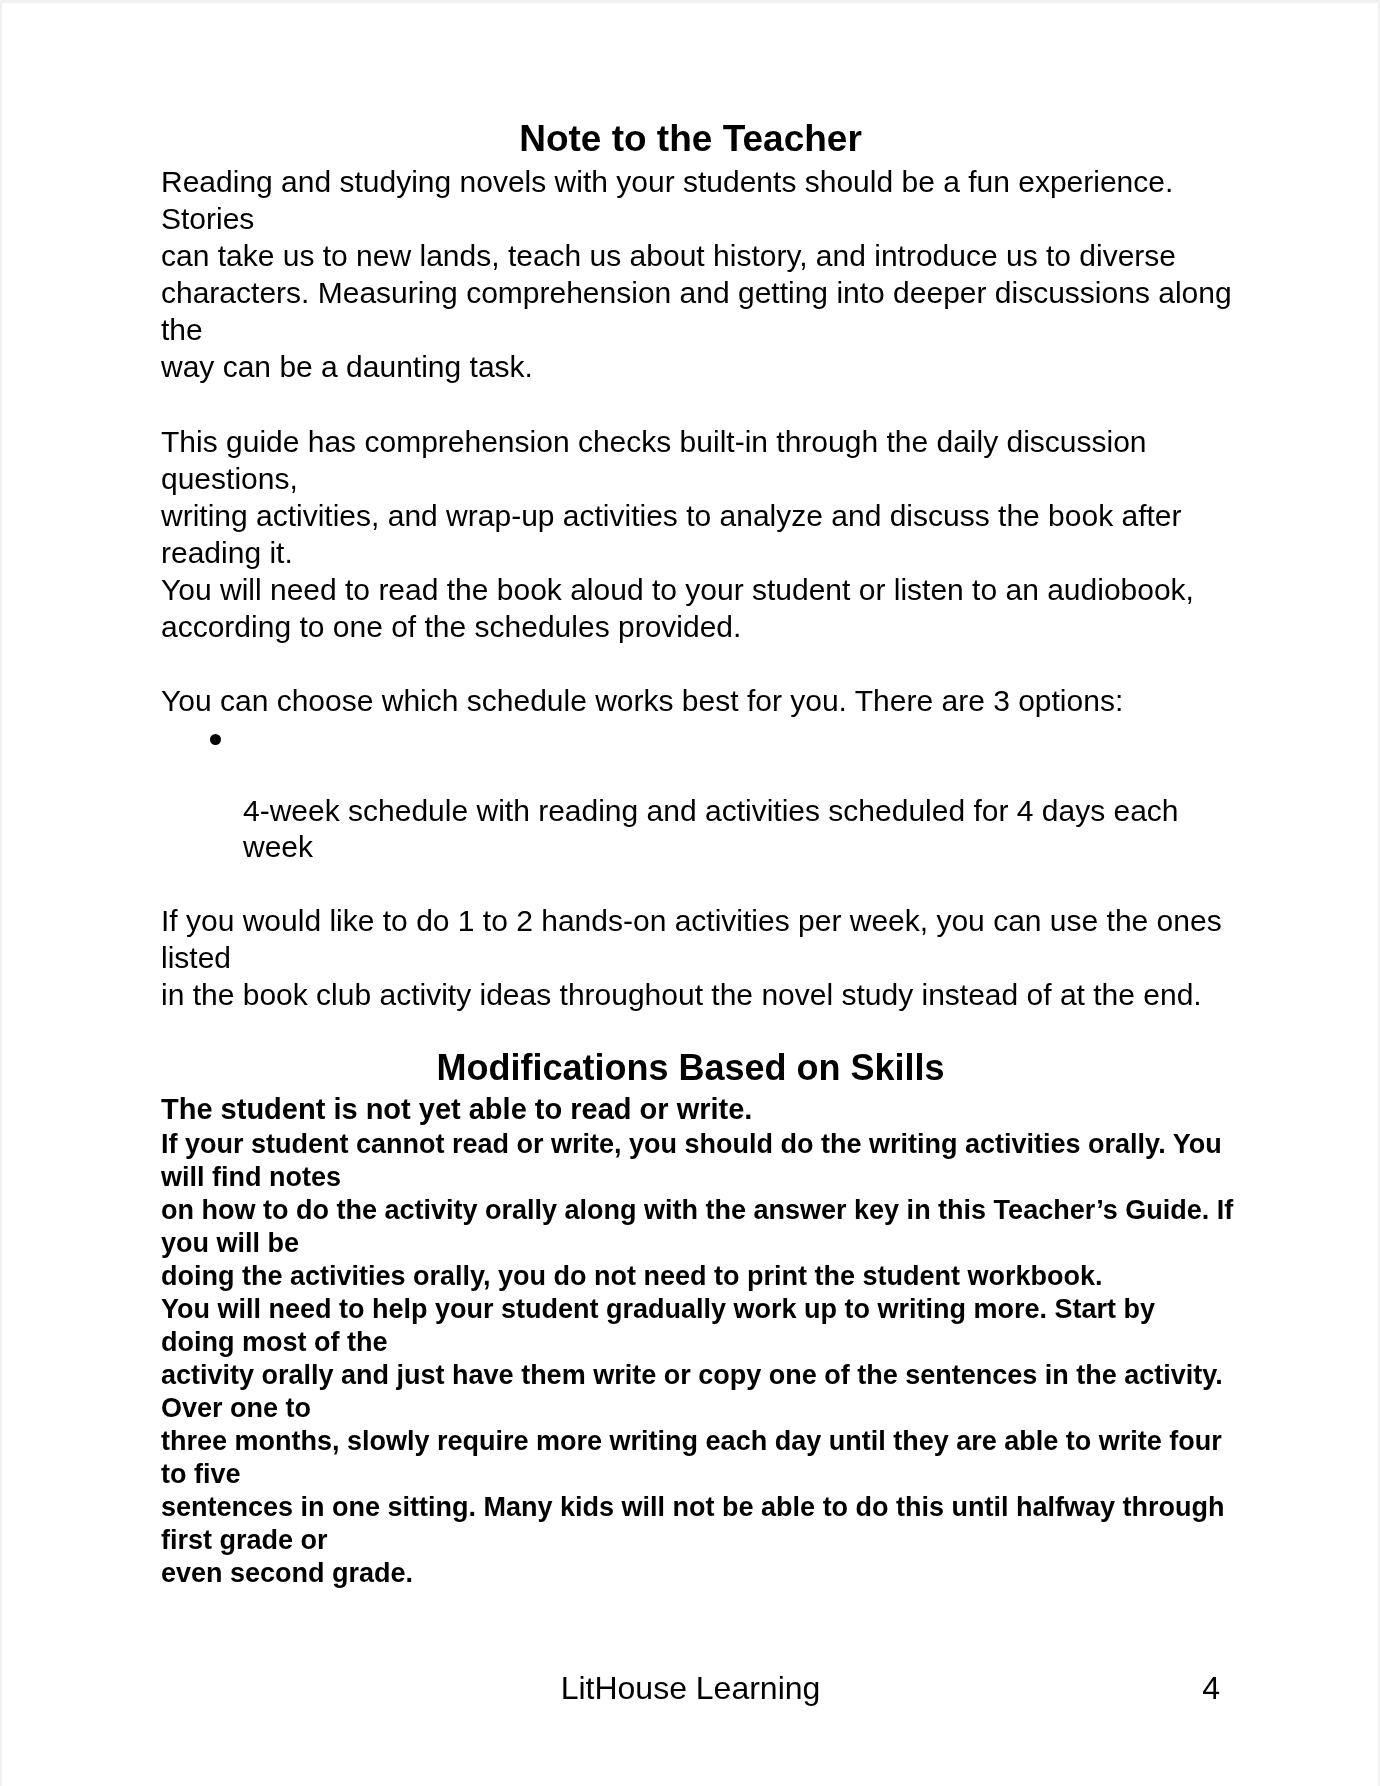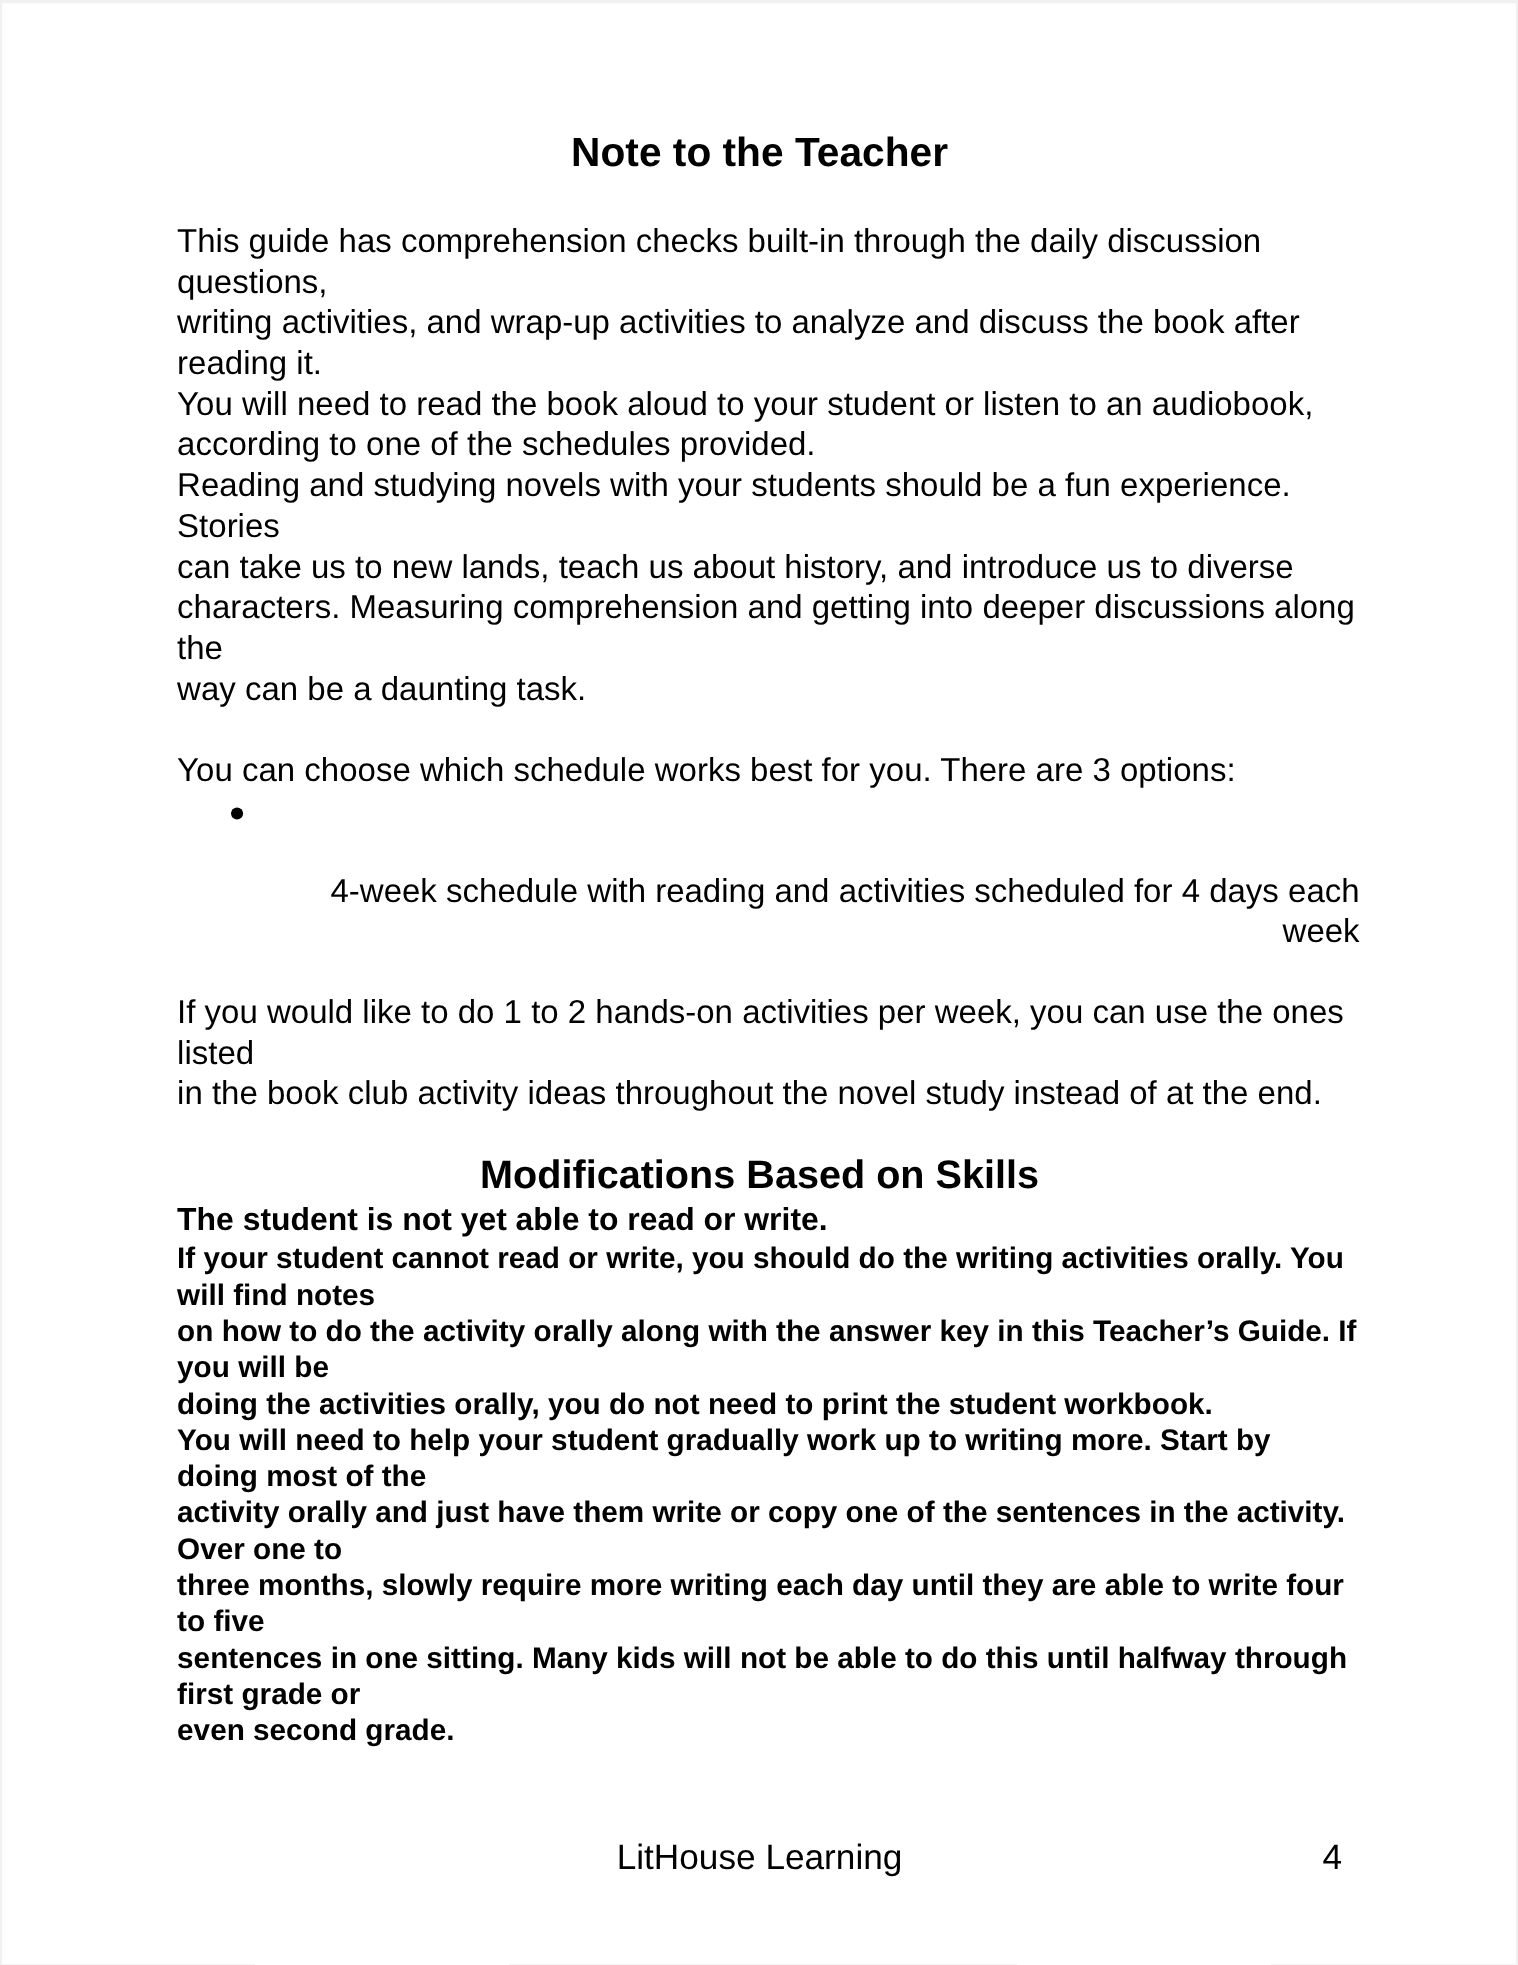--- a/index.html
+++ b/index.html
@@ -62,21 +62,20 @@
     list-style: none;
     margin: 2px 0 0 0;
     padding: 0;
     font-size: 30px;
     line-height: 36px;
   }
   .bullet-list li {
     position: relative;
     padding-left: 82px;
     white-space: pre-line;
-    text-align: right;
   }
   .bullet-dot {
     position: absolute;
     left: 49px;
     top: 13px;
     width: 11px;
     height: 11px;
     border-radius: 50%;
     background: #000;
     display: inline-block;
@@ -117,29 +116,29 @@
 </style>
 </head>
 <body>
 
 <div class="canvas">
   <div class="page">
     <div class="content">
 
       <h1 class="doc-title">Note to the Teacher</h1>
 
+      <p class="para">Reading and studying novels with your students should be a fun experience. Stories
+can take us to new lands, teach us about history, and introduce us to diverse
+characters. Measuring comprehension and getting into deeper discussions along the
+way can be a daunting task.</p>
+
       <p class="para mt-38">This guide has comprehension checks built-in through the daily discussion questions,
 writing activities, and wrap-up activities to analyze and discuss the book after reading it.
 You will need to read the book aloud to your student or listen to an audiobook,
 according to one of the schedules provided.</p>
-
-      <p class="para">Reading and studying novels with your students should be a fun experience. Stories
-can take us to new lands, teach us about history, and introduce us to diverse
-characters. Measuring comprehension and getting into deeper discussions along the
-way can be a daunting task.</p>
 
       <p class="para mt-gap">You can choose which schedule works best for you. There are 3 options:</p>
 
       <ul class="bullet-list">
         <li>
           <span class="bullet-dot"></span>
           <span>4-week schedule with reading and activities scheduled for 4 days each week</span>
         </li>
       </ul>
 

